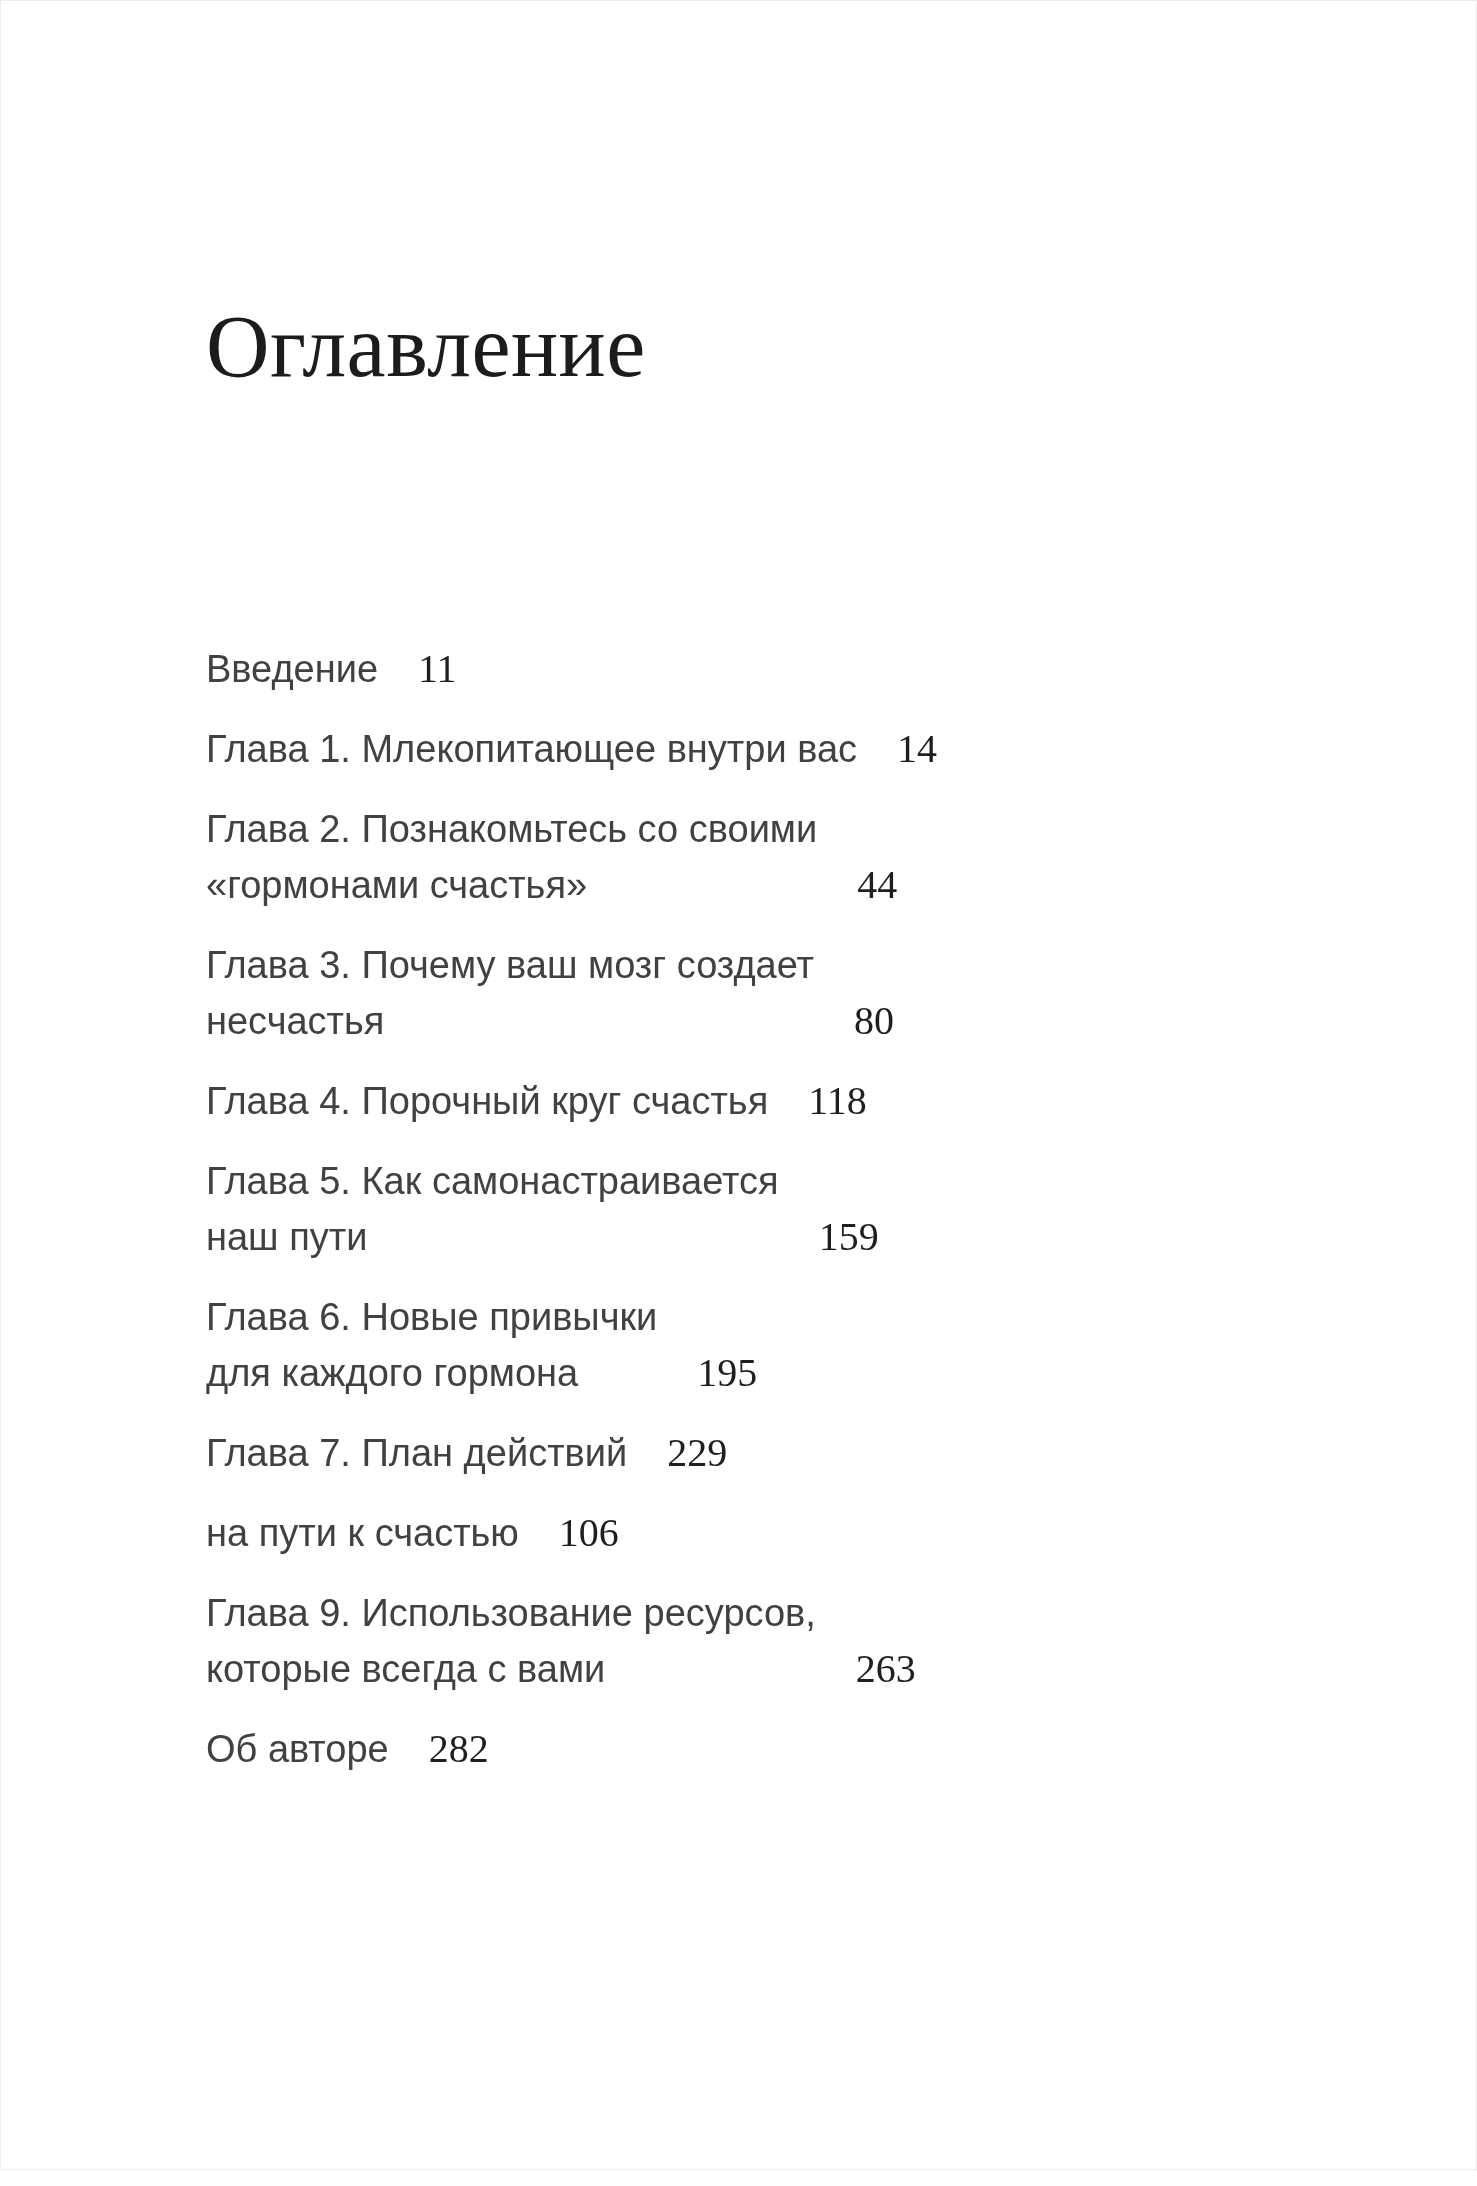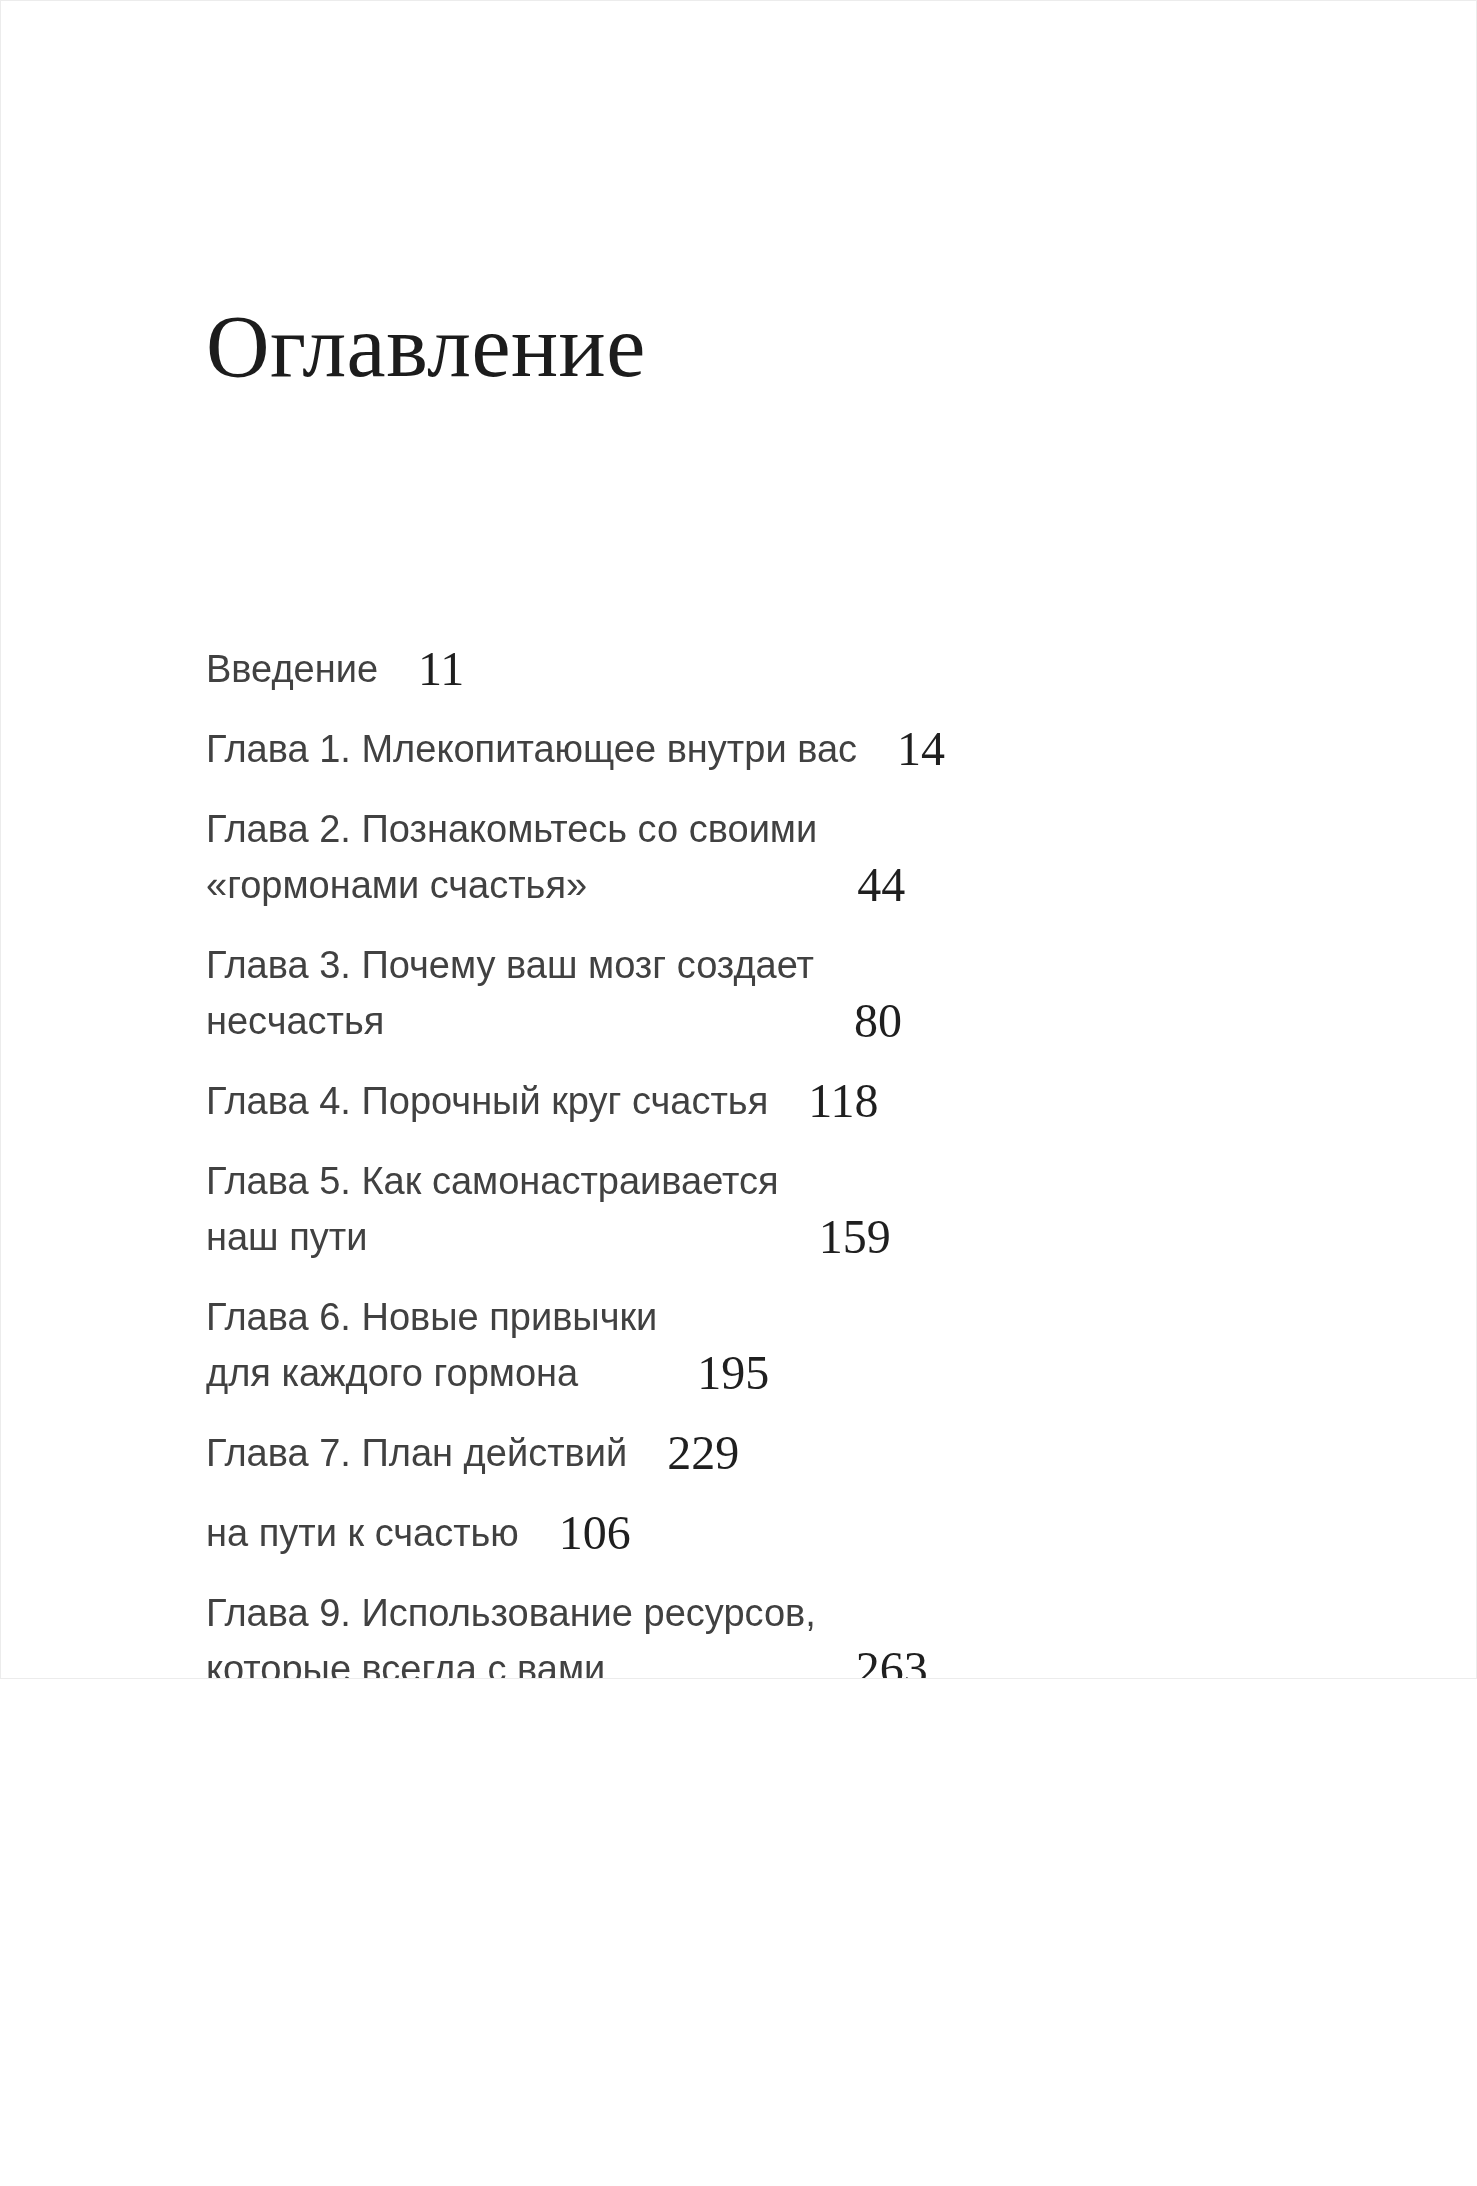--- a/index.html
+++ b/index.html
@@ -9,21 +9,21 @@
     --entry-text: #414141;
     --page-number: #1f1f1f;
     --edge: #ececec;
   }
   * { margin: 0; padding: 0; box-sizing: border-box; }
   html, body {
     background: var(--background);
   }
   .page {
     width: 1477px;
-    height: 1679px;
+    height: 2170px;
     background: var(--background);
     border: 1px solid var(--edge);
     position: relative;
     overflow: hidden;
   }
   .content {
     padding: 300px 220px 0 205px; 
   }
   .toc-title {
     font-family: "Liberation Serif", "DejaVu Serif", serif;
@@ -46,21 +46,21 @@
     font-family: "Liberation Sans", "DejaVu Sans", sans-serif;
     font-weight: 400;
     font-size: 38px;
     line-height: 56px;
     color: var(--entry-text);
     max-width: 760px;
   }
   .toc-page {
     font-family: "Liberation Serif", "DejaVu Serif", serif;
     font-weight: 400;
-    font-size: 48px;
+    font-size: 40px;
     line-height: 56px;
     color: var(--page-number);
     white-space: nowrap;
     padding-left: 40px;
   }
 </style>
 </head>
 <body>
 
 <div class="page">

